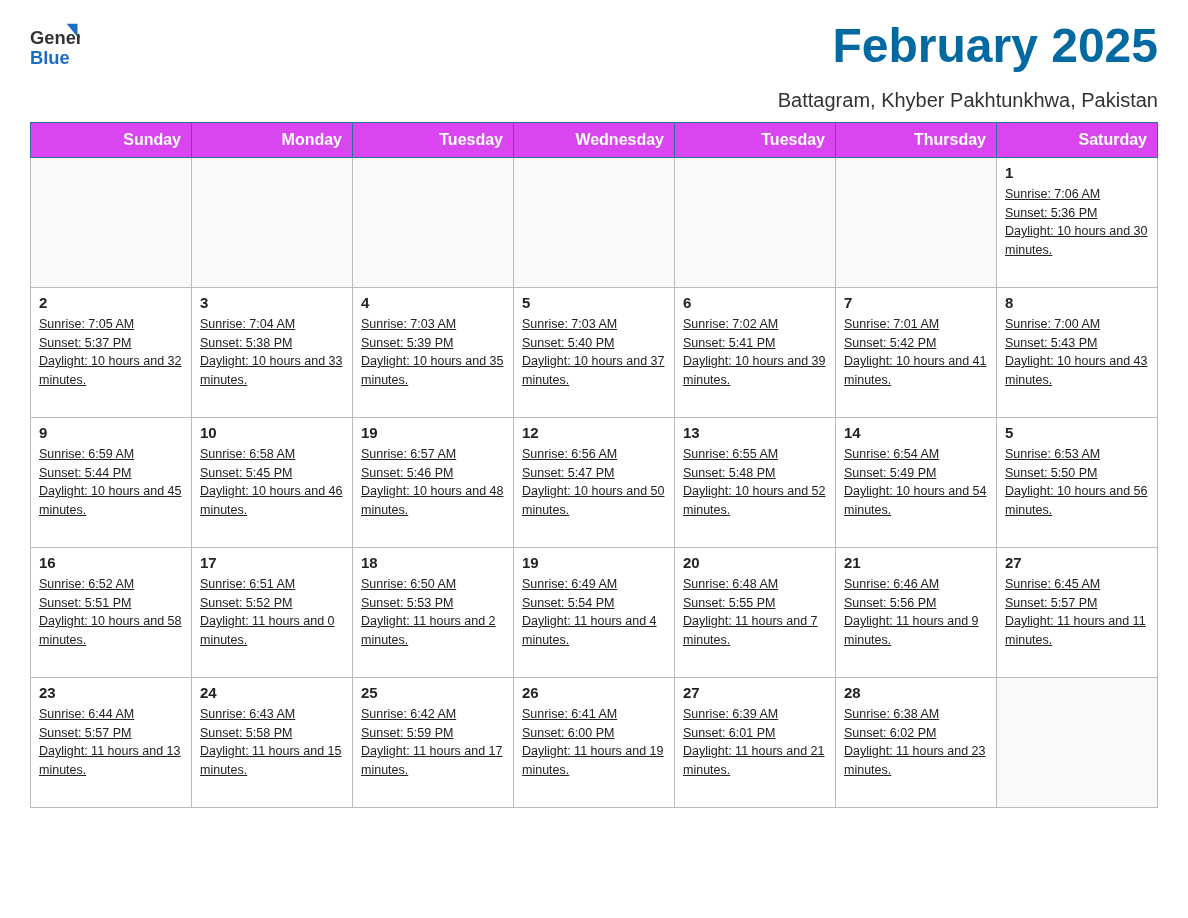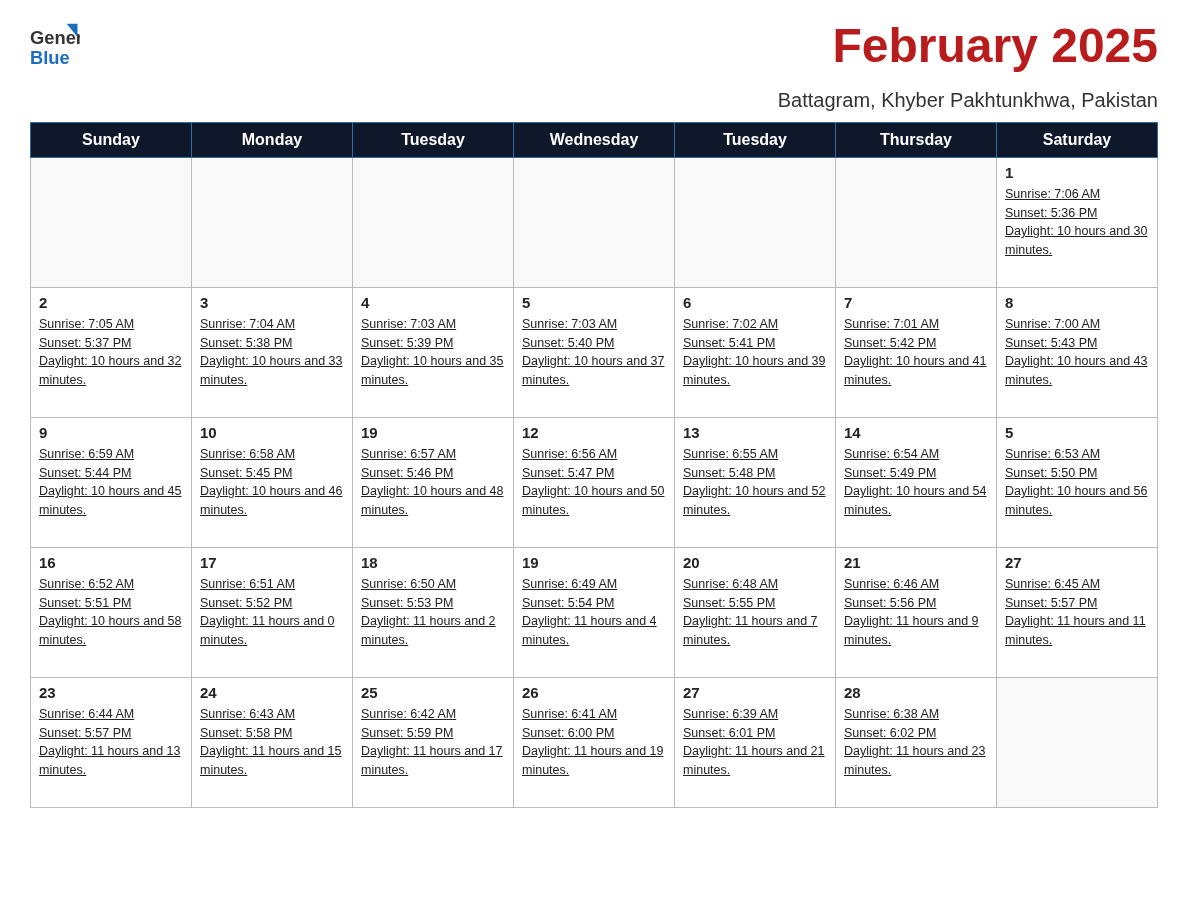--- a/index.html
+++ b/index.html
@@ -20,40 +20,40 @@
       display: flex;
       align-items: center;
       gap: 4px;
     }
     .title-section {
       text-align: right;
     }
     .calendar-title {
       font-size: 48px;
       font-weight: bold;
-      color: #b91c1c;
+      color: #0369a1;
       line-height: 1.1;
     }
     .calendar-subtitle {
       font-size: 20px;
       color: #333;
       margin-top: 16px;
     }
     .calendar {
       width: 100%;
       border-collapse: collapse;
       border: 1px solid #999;
     }
     .calendar th {
-      background-color: #0f172a;
+      background-color: #d946ef;
       color: #fff;
       font-size: 16px;
       font-weight: bold;
       padding: 8px 10px;
-      text-align: center;
+      text-align: right;
       border: 1px solid #2e6da4;
     }
     .calendar td {
       width: calc(100% / 7);
       vertical-align: top;
       padding: 6px 8px;
       border: 1px solid #bbb;
       font-size: 13px;
       color: #222;
       min-height: 110px;

